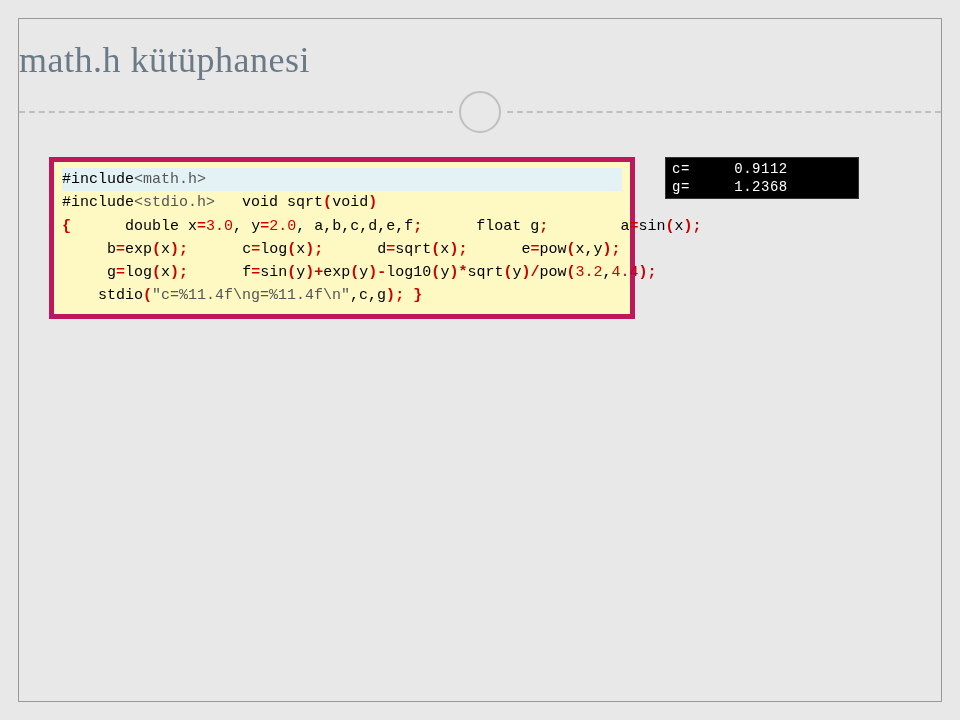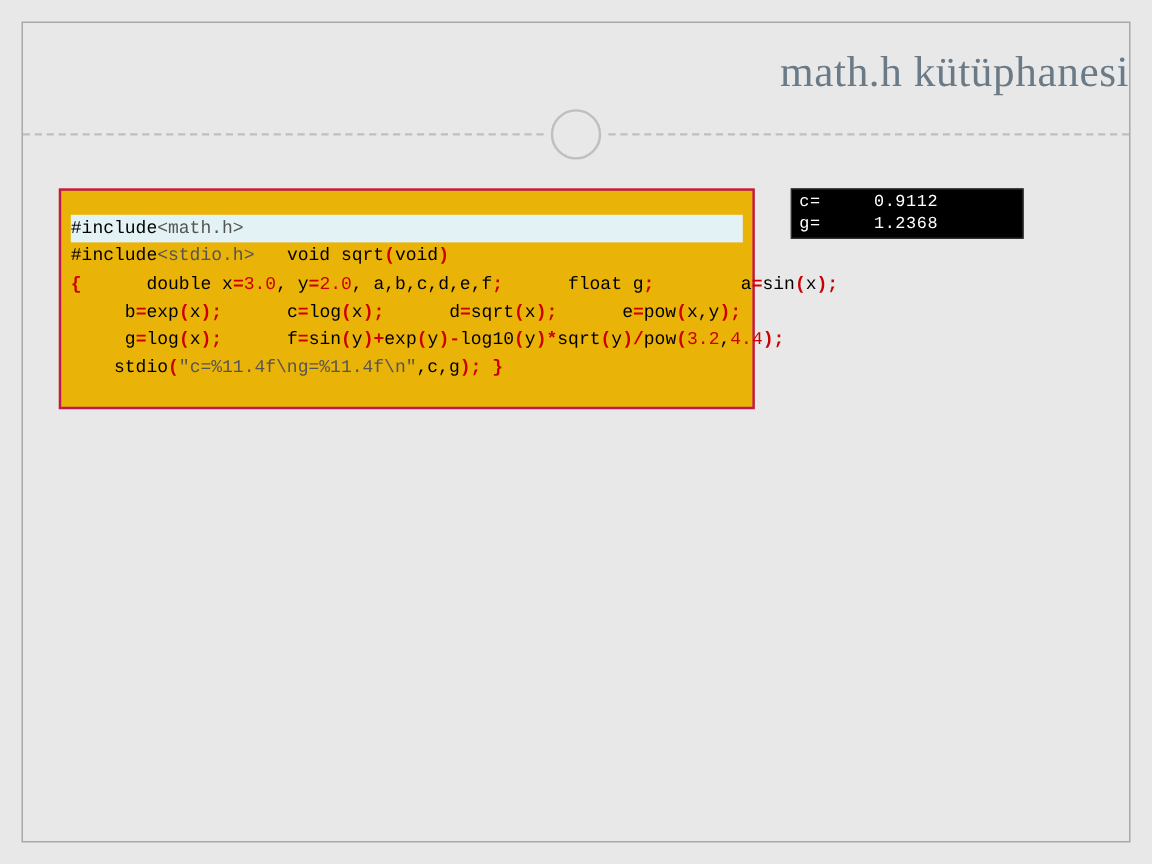--- a/index.html
+++ b/index.html
@@ -17,21 +17,21 @@
     top: 18px;
     right: 18px;
     bottom: 18px;
     background: #e8e8e8;
     border: 1px solid #999;
   }
   .title {
     font-size: 36px;
     color: #6a7a87;
     font-family: Georgia, 'Times New Roman', serif;
-    text-align: right;
+    text-align: left;
     margin-top: 20px;
     letter-spacing: 0.5px;
   }
   .sep-row {
     display: flex;
     align-items: center;
     margin-top: 10px;
   }
   .dashes {
     flex: 1;
@@ -44,26 +44,26 @@
     border: 2px solid #bfbfbf;
     border-radius: 50%;
     margin: 0 6px;
   }
   .content-area {
     display: flex;
     padding: 24px 30px 0 30px;
     gap: 30px;
   }
   .code-box {
-    background: #eab308;
-    border: 2px solid #be185d;
+    background: #fef9c3;
+    border: 5px solid #be185d;
     font-family: 'Courier New', Courier, monospace;
     font-size: 15px;
     line-height: 1.55;
-    padding: 20px 8px;
+    padding: 6px 8px;
     width: 560px;
     color: #000;
   }
   .code-box .hl {
     background: #e3f2f4;
     display: block;
   }
   .pre {
     white-space: pre;
     font-family: inherit;

